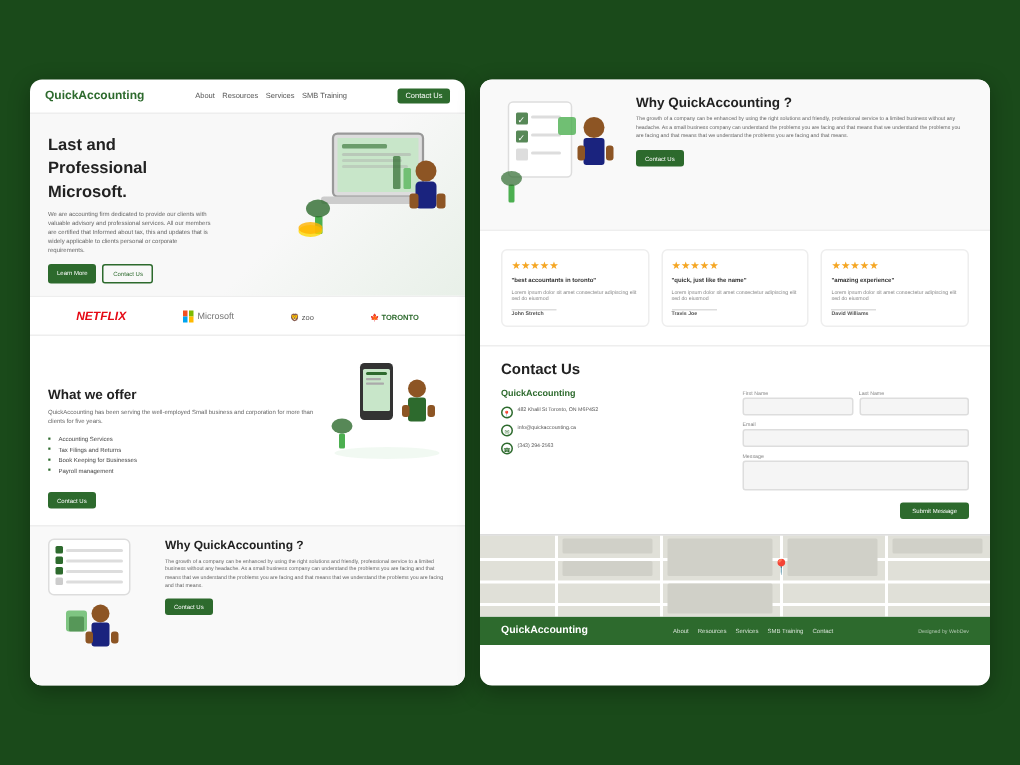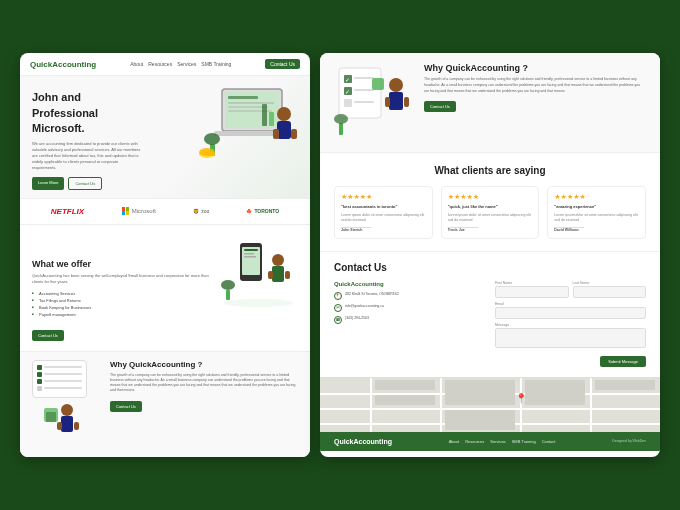--- a/index.html
+++ b/index.html
@@ -106,21 +106,21 @@
       width: 110px;
       height: 75px;
     }
 
     
     .brands {
       padding: 8px 12px;
       border-top: 1px solid #eee;
       border-bottom: 1px solid #eee;
       display: flex;
-      align-items: center;
+      align-items: flex-end;
       justify-content: space-around;
     }
     .brand-netflix { font-size: 8px; font-weight: bold; color: #e50914; font-style: italic; }
     .brand-microsoft { font-size: 6px; color: #737373; }
     .brand-toronto { font-size: 5px; color: #2d6a2d; font-weight: bold; }
     .brand-zoo { font-size: 5px; color: #555; }
     .ms-icon { display: inline-block; width: 8px; height: 8px; position: relative; vertical-align: middle; margin-right: 2px; }
     .ms-icon::before, .ms-icon::after { content: ''; position: absolute; width: 3.5px; height: 3.5px; }
     .ms-icon::before { top: 0; left: 0; background: #f25022; box-shadow: 4px 0 0 #7fba00; }
     .ms-icon::after { top: 4px; left: 0; background: #00a4ef; box-shadow: 4px 0 0 #ffb900; }
@@ -353,21 +353,21 @@
         <span class="nav-link">Resources</span>
         <span class="nav-link">Services</span>
         <span class="nav-link">SMB Training</span>
       </div>
       <span class="nav-btn">Contact Us</span>
     </nav>
 
     <div class="hero">
       <div class="hero-text">
         <h1>
-          <span>John and</span><br>
+          <span>Last and</span><br>
           <span>Professional</span><br>
           <span>Microsoft.</span>
         </h1>
         <p>We are accounting firm dedicated to provide our clients with valuable advisory and professional services. All our members are certified that Informed about tax, this and updates that is widely applicable to clients personal or corporate requirements.</p>
         <div class="hero-buttons">
           <span class="btn-primary">Learn More</span>
           <span class="btn-outline">Contact Us</span>
         </div>
       </div>
 
@@ -515,21 +515,20 @@
         </svg>
       </div>
       <div class="why-right-text">
         <h2>Why QuickAccounting ?</h2>
         <p>The growth of a company can be enhanced by using the right solutions and friendly, professional service to a limited business without any headache. As a small business company can understand the problems you are facing and that means that we understand the problems you are facing and that means that we understand the problems you are facing and that means.</p>
         <span class="btn-primary">Contact Us</span>
       </div>
     </div>
 
     <div class="testimonials">
-      <h2>What clients are saying</h2>
       <div class="testimonial-grid">
         <div class="testimonial-card">
           <div class="stars">★★★★★</div>
           <div class="testimonial-quote">"best accountants in toronto"</div>
           <div class="testimonial-body">Lorem ipsum dolor sit amet consectetur adipiscing elit sed do eiusmod</div>
           <div class="author-line"></div>
           <div class="testimonial-author">John Stretch</div>
         </div>
         <div class="testimonial-card">
           <div class="stars">★★★★★</div>

